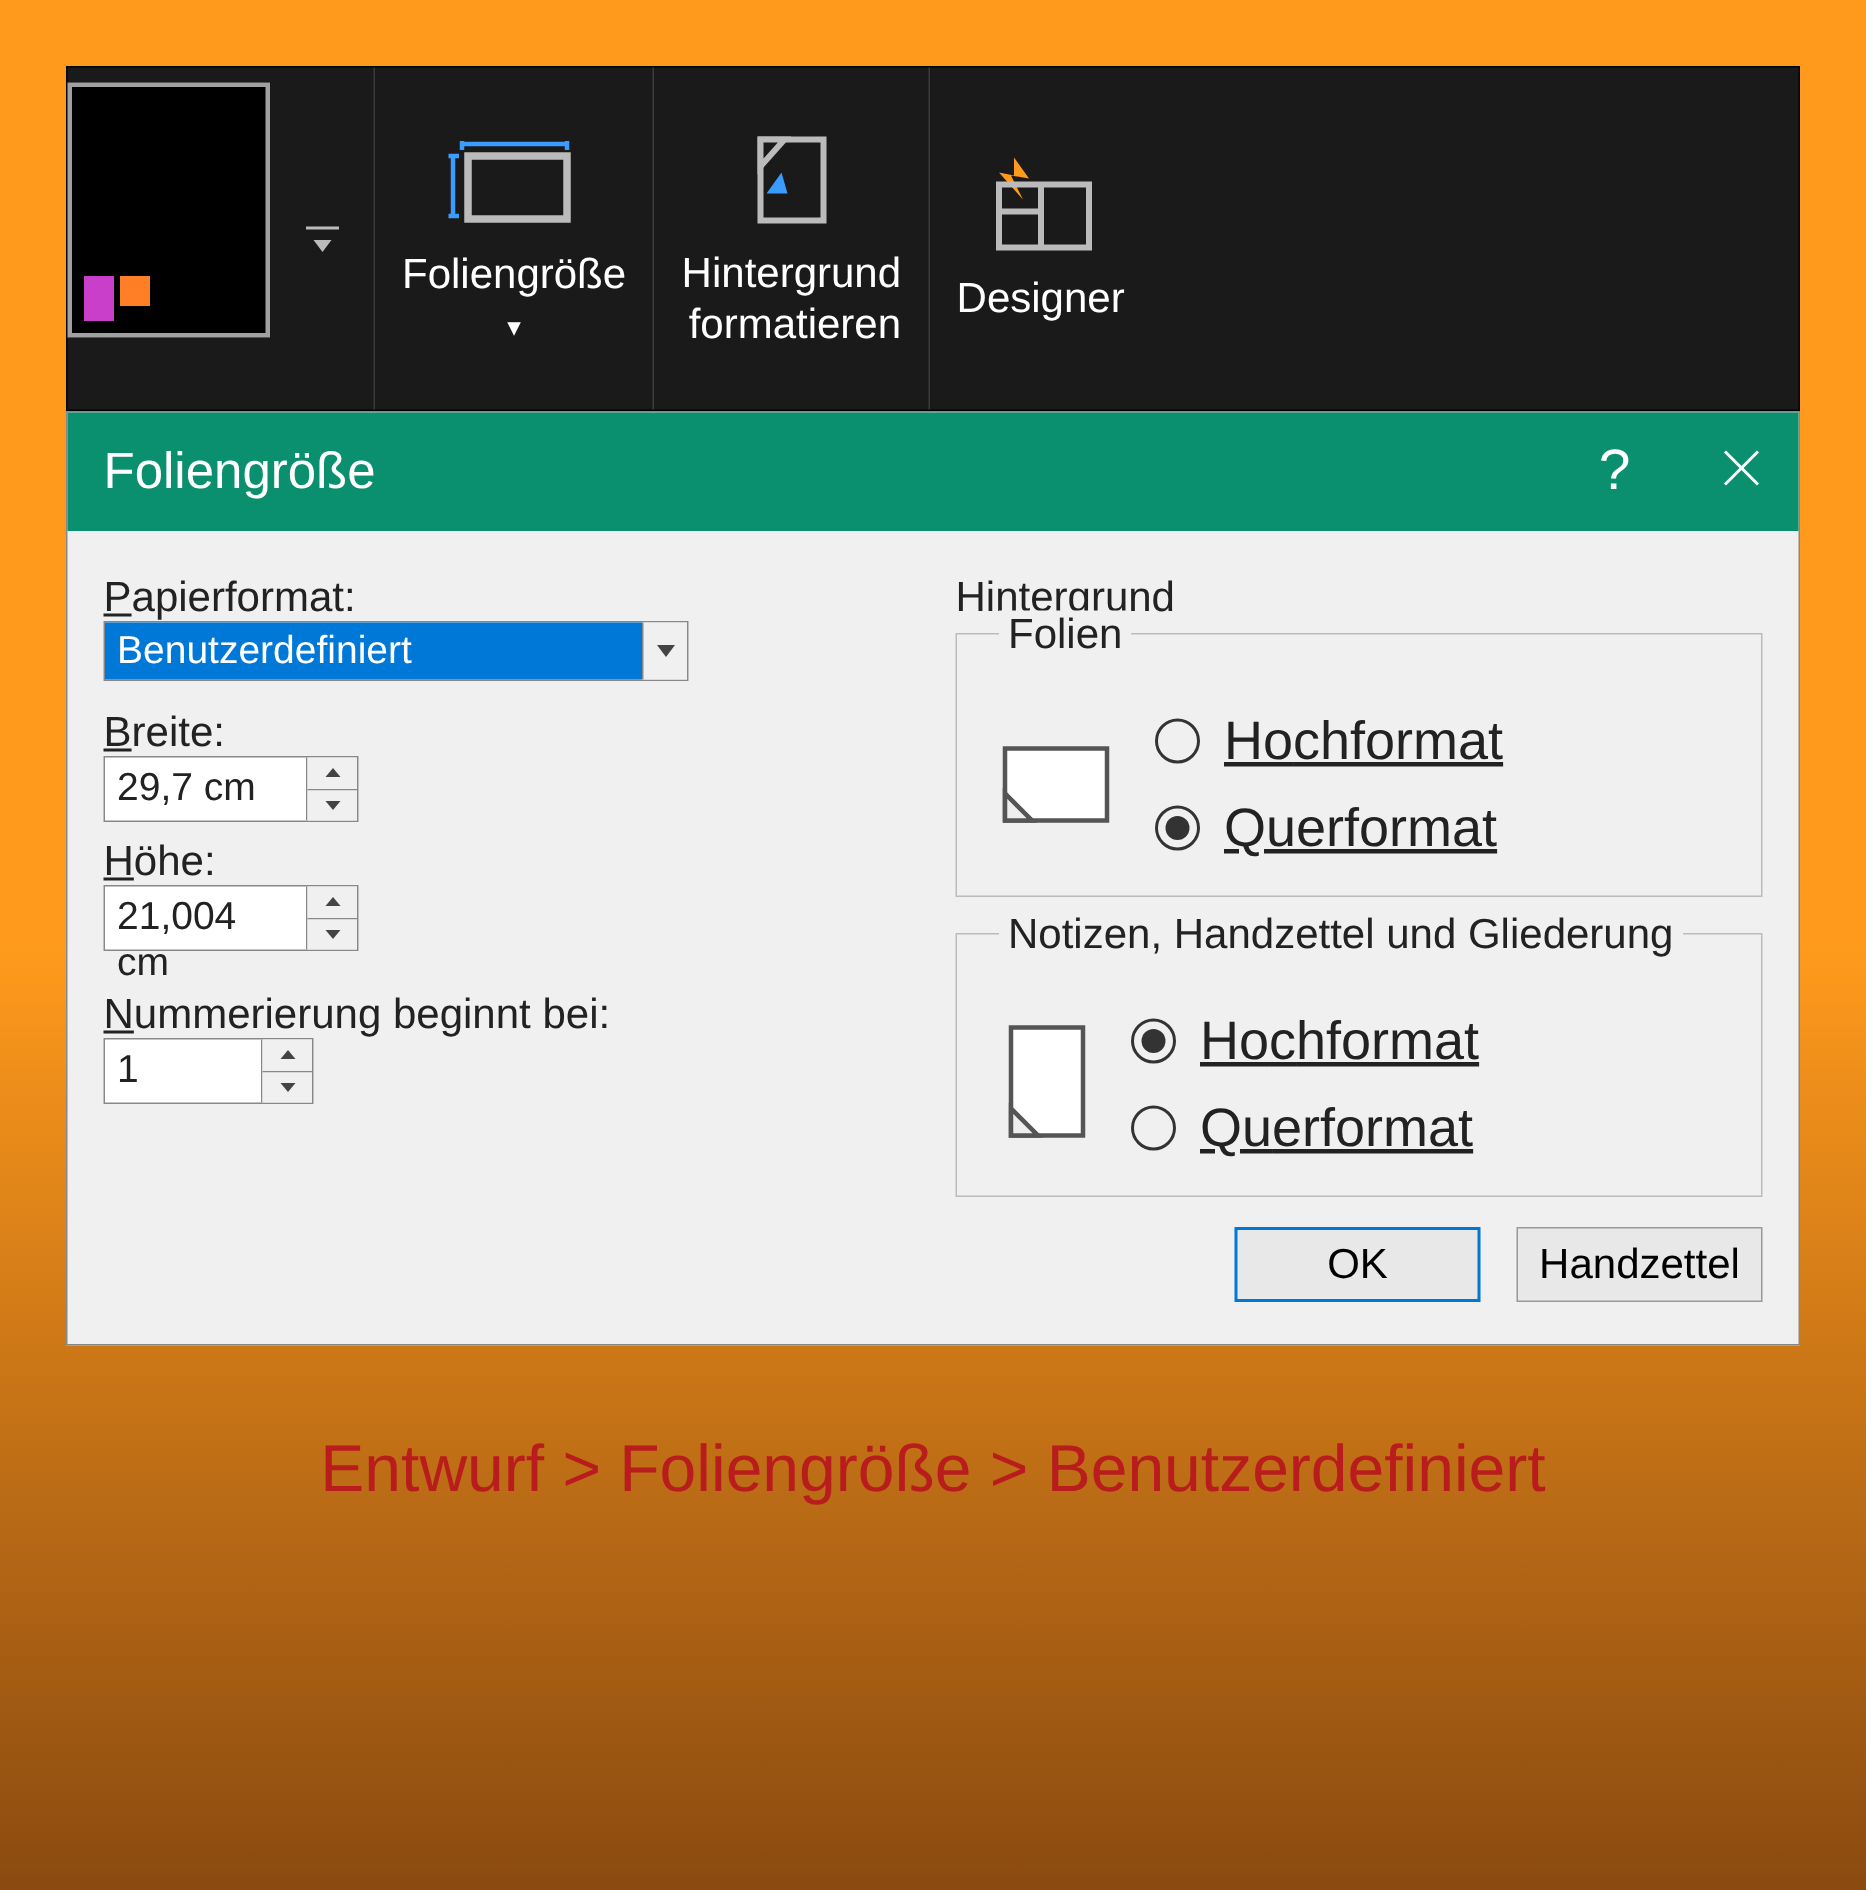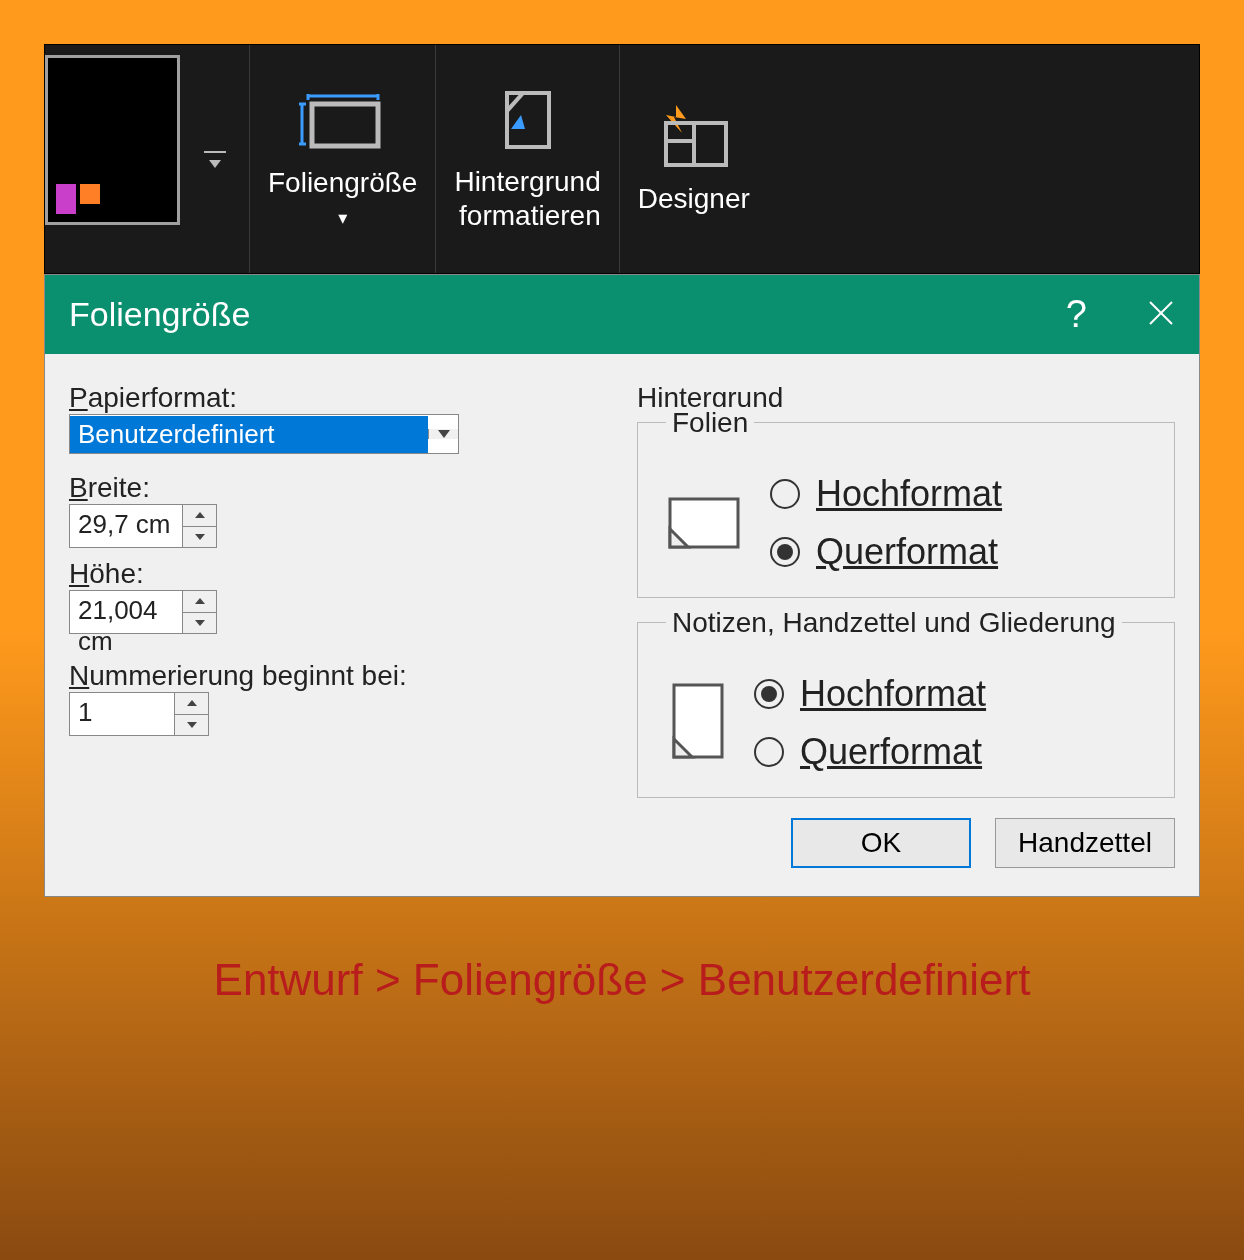--- a/index.html
+++ b/index.html
@@ -83,40 +83,39 @@
   }
   .col { flex: 1; display: flex; flex-direction: column; }
   .label { font-size: 28px; }
   .label .ul { text-decoration: underline; }
   .combo {
     display: flex;
     width: 390px;
     border: 1px solid #888;
     height: 40px;
     background: #fff;
-    align-items: center;
   }
   .combo-text {
     flex: 1;
     background: #0078d7;
     color: #fff;
     padding: 3px 8px;
     font-size: 26px;
   }
   .combo-btn {
     width: 30px;
     background: #f0f0f0;
     border-left: 1px solid #888;
     display: flex;
     align-items: center;
     justify-content: center;
   }
   .spinner {
     display: flex;
-    width: 148px;
+    width: 170px;
     height: 44px;
     border: 1px solid #888;
     background: #fff;
   }
   .spinner-val {
     flex: 1;
     padding: 4px 8px;
     font-size: 26px;
   }
   .spinner-btns {
@@ -177,21 +176,21 @@
     background: #333;
     border-radius: 50%;
   }
   .dialog-buttons {
     display: flex;
     justify-content: flex-end;
     gap: 24px;
     padding: 0 24px 28px 24px;
   }
   .btn {
-    width: 180px;
+    width: 164px;
     height: 50px;
     font-size: 28px;
     background: #e8e8e8;
     border: 1px solid #999;
     display: flex;
     align-items: center;
     justify-content: center;
   }
   .btn.primary { border: 2px solid #0078d7; }
   .breadcrumb {

